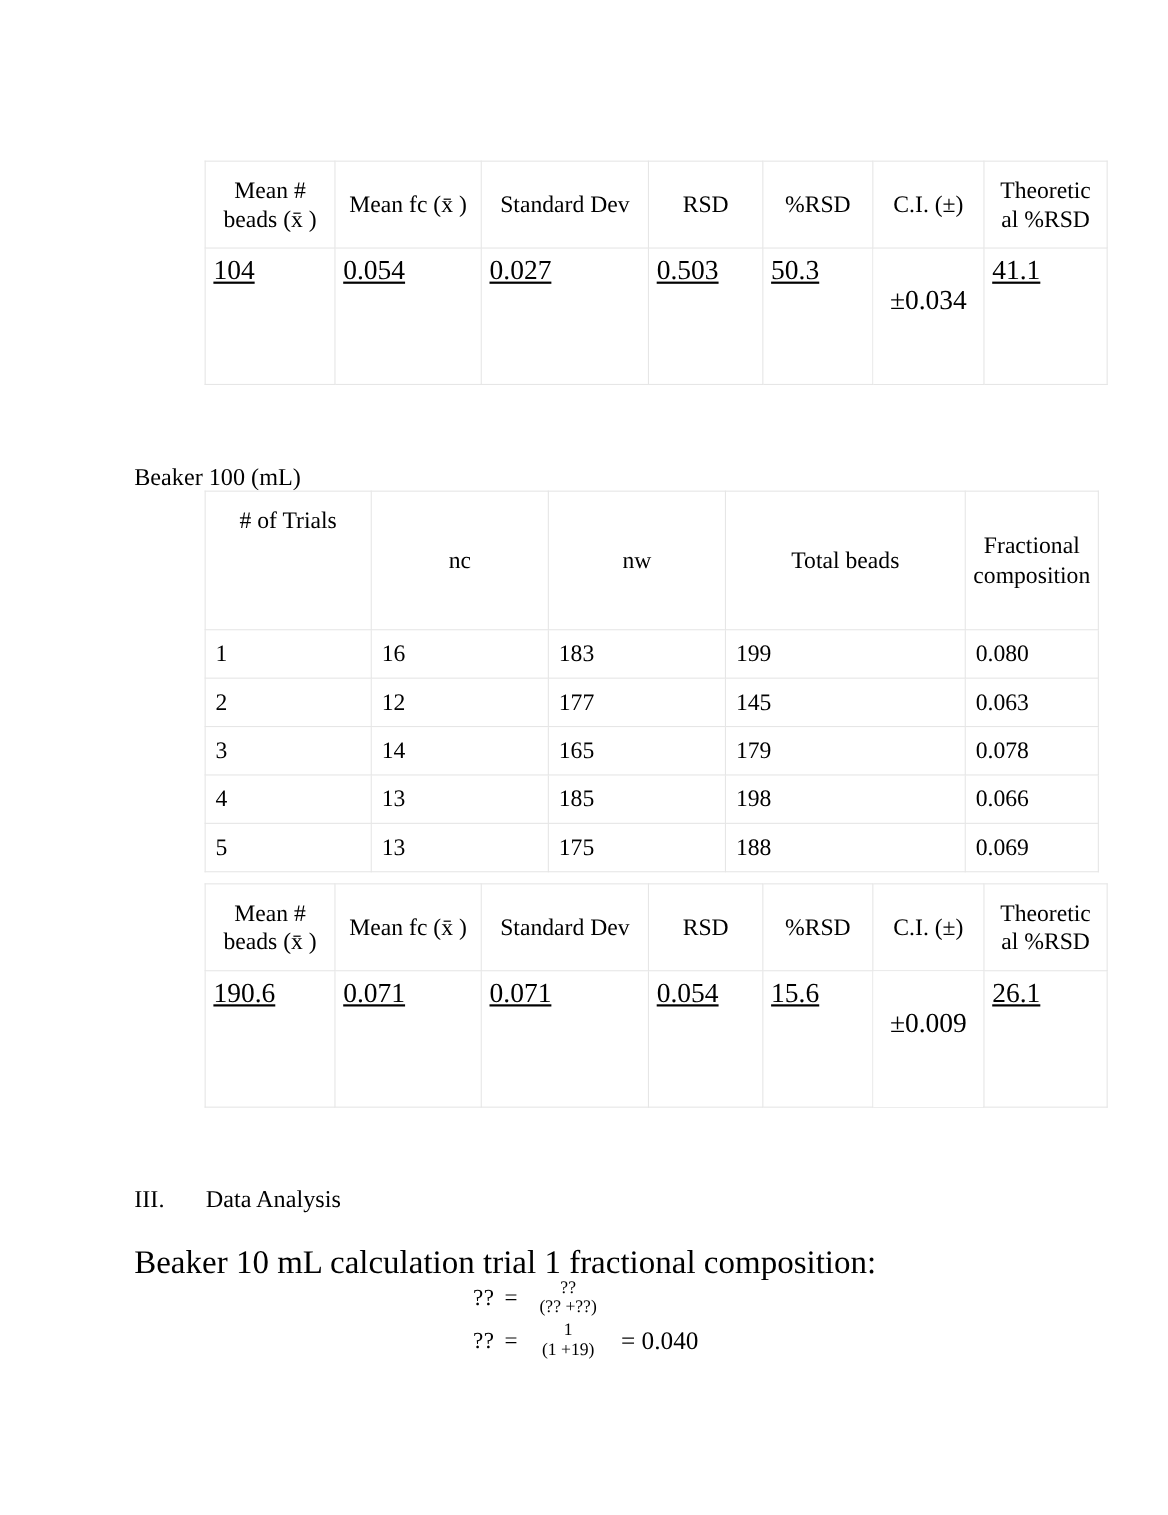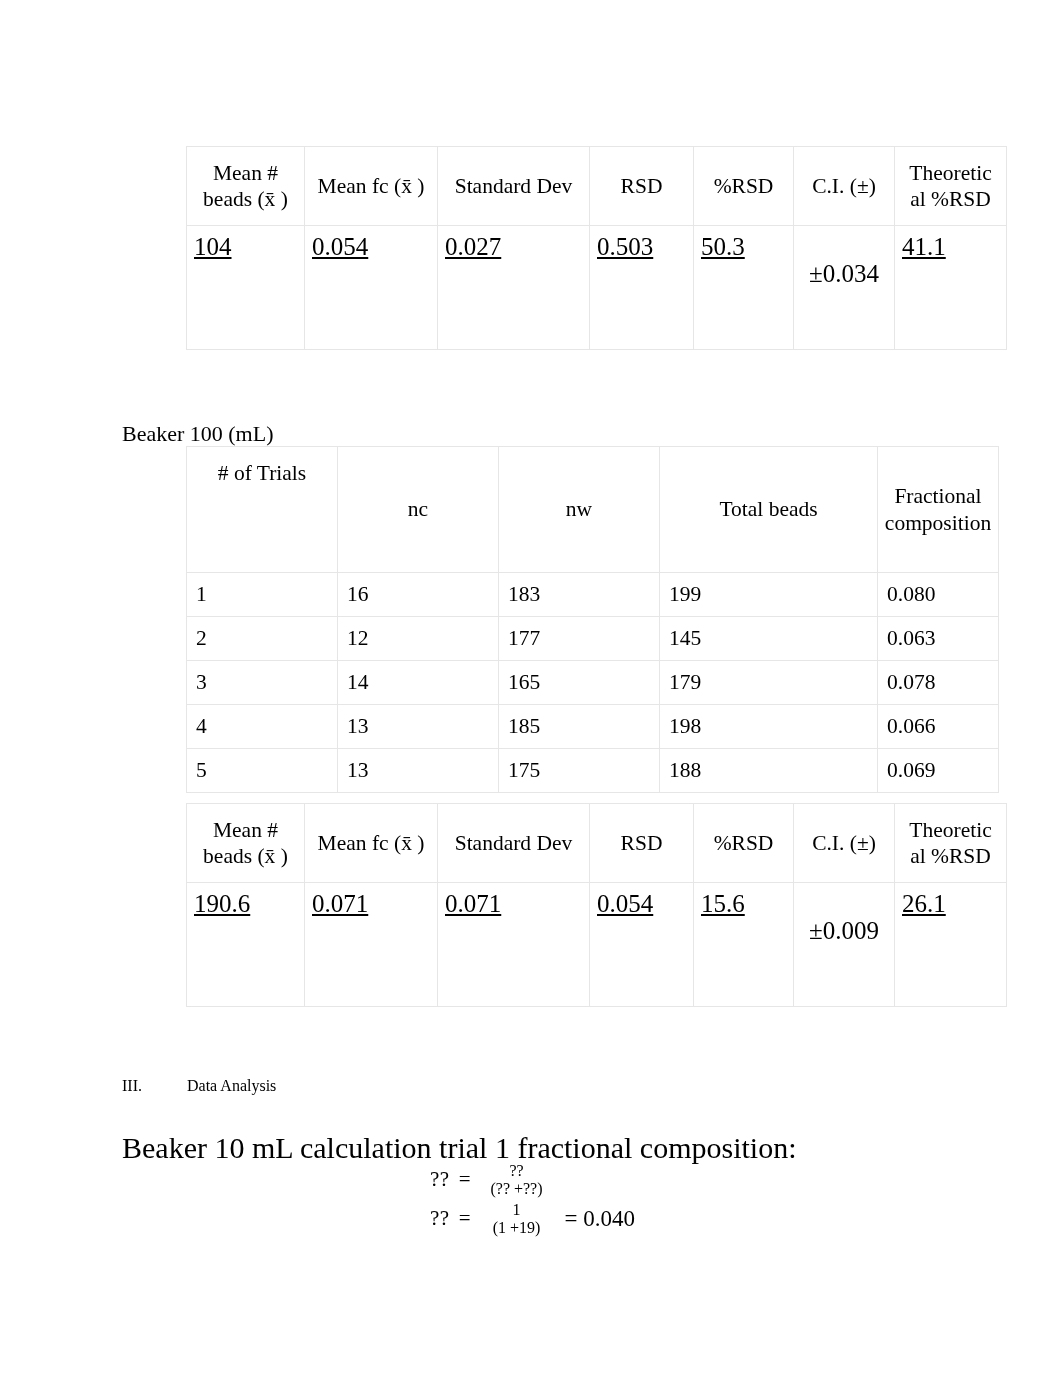--- a/index.html
+++ b/index.html
@@ -108,21 +108,21 @@
     font-size: 22px;
     line-height: 1.2;
     white-space: nowrap;
   }
   #beaker-100-label { left: 122px; top: 421px; }
 
   #section-heading {
     position: absolute;
     left: 122px;
     top: 1077px;
-    font-size: 16px;
+    font-size: 22px;
     white-space: nowrap;
   }
   #section-heading .num { display: inline-block; width: 65px; }
 
   #calc-intro {
     position: absolute;
     left: 122px;
     top: 1131px;
     font-size: 30px;
     white-space: nowrap;

